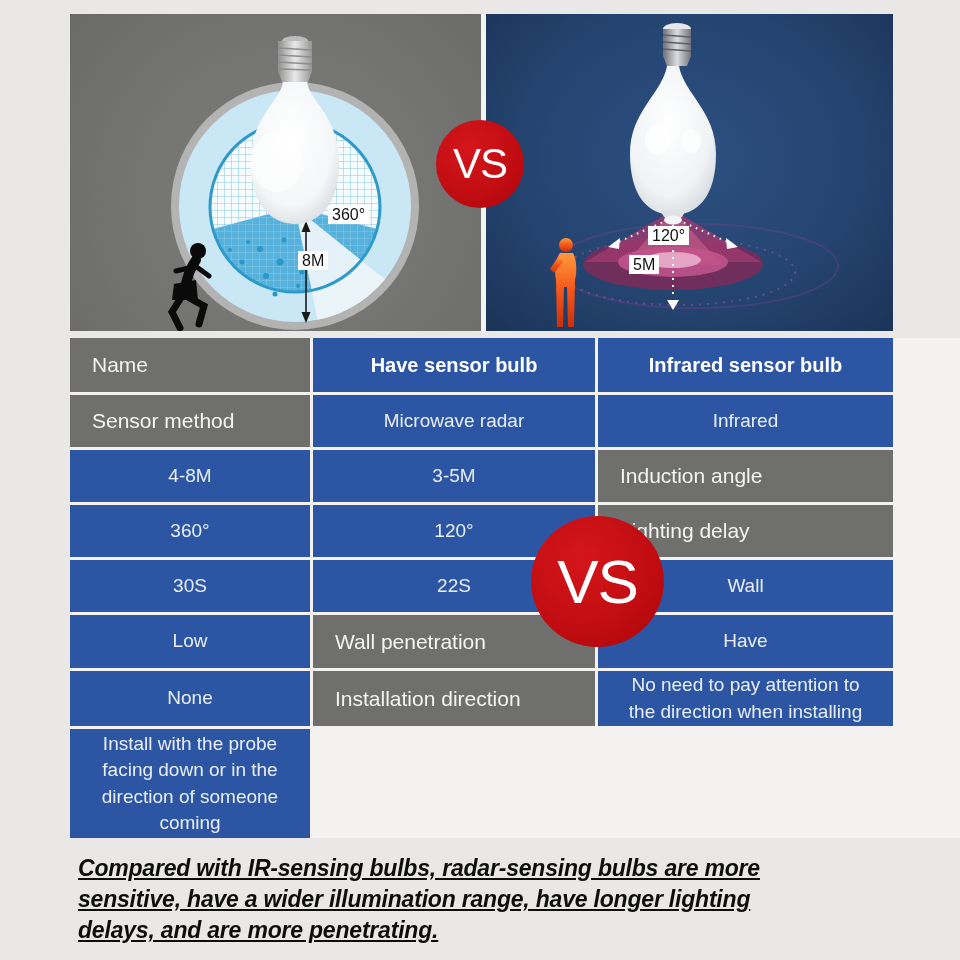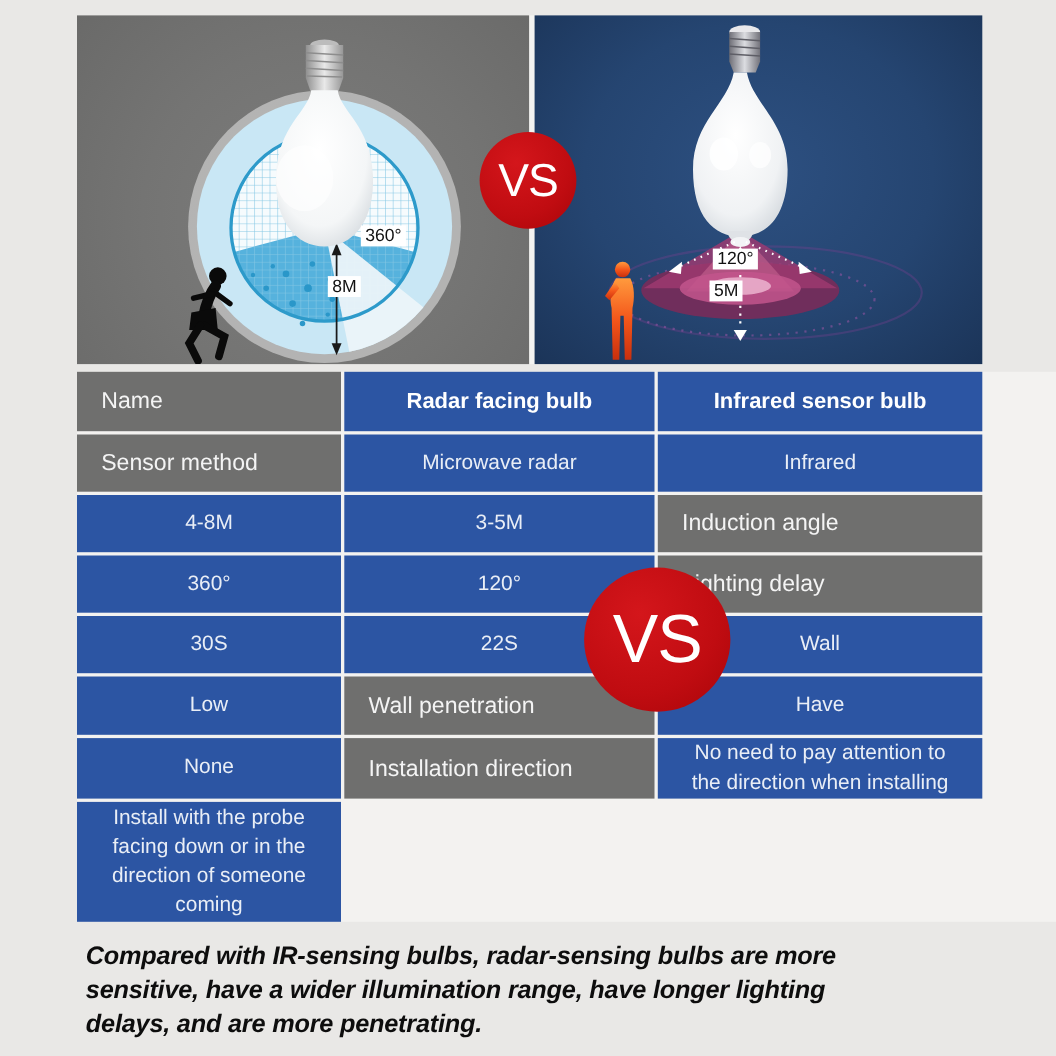--- a/index.html
+++ b/index.html
@@ -49,21 +49,21 @@
     justify-content:flex-start;text-align:left;padding-left:22px;
   }
   .cell.value{background:#2c55a3;color:#e9eef6;font-size:19px;line-height:1.38;padding:4px 16px;}
   .cell.head{background:#2c55a3;color:#ffffff;font-size:20px;font-weight:bold;}
   .cell .inner{max-width:252px;}
 
   
   .footer-note{
     position:absolute;left:78px;top:853px;width:830px;
     color:#0d0d0d;font-size:23px;line-height:31px;
-    font-weight:bold;font-style:italic;letter-spacing:-0.2px;
+    font-weight:bold;font-style:italic;letter-spacing:-0.2px;text-decoration:underline;
   }
 </style>
 </head>
 <body>
 
 <div class="canvas">
 
   <div class="hero">
 
     <div class="panel left">
@@ -207,30 +207,30 @@
           <path d="M187,210 L182,218 L192,218 Z"></path>
         </g>
 
         <g transform="translate(60,222)" fill="url(#personR)">
           <circle cx="20" cy="9" r="7"></circle>
           <path d="M14,17 h13 c4,7 4,19 2,27 l-1,47 h-6 l-1,-40 h-3 l-1,40 h-6 l-1,-47 c-2,-8 -1,-20 4,-27 Z"></path>
           <path d="M13,20 l-9,13 4,4 9,-11 Z"></path>
         </g>
       </svg>
       <div class="tag" style="left:162px;top:212px;">120°</div>
-      <div class="tag" style="left:159px;top:241px;text-align:right;">5M</div>
+      <div class="tag" style="left:143px;top:241px;text-align:right;">5M</div>
     </div>
   </div>
 
   <div class="vs-badge vs-top">VS</div>
 
   <div class="cmp-table">
 
     <div class="cell label">Name</div>
-    <div class="cell head">Radar facing bulb</div>
+    <div class="cell head">Have sensor bulb</div>
     <div class="cell head">Infrared sensor bulb</div>
 
     <div class="cell label">Sensor method</div>
     <div class="cell value">Microwave radar</div>
     <div class="cell value">Infrared</div>
 
     <div class="cell value">4-8M</div>
     <div class="cell value">3-5M</div>
 
     <div class="cell label">Induction angle</div>

